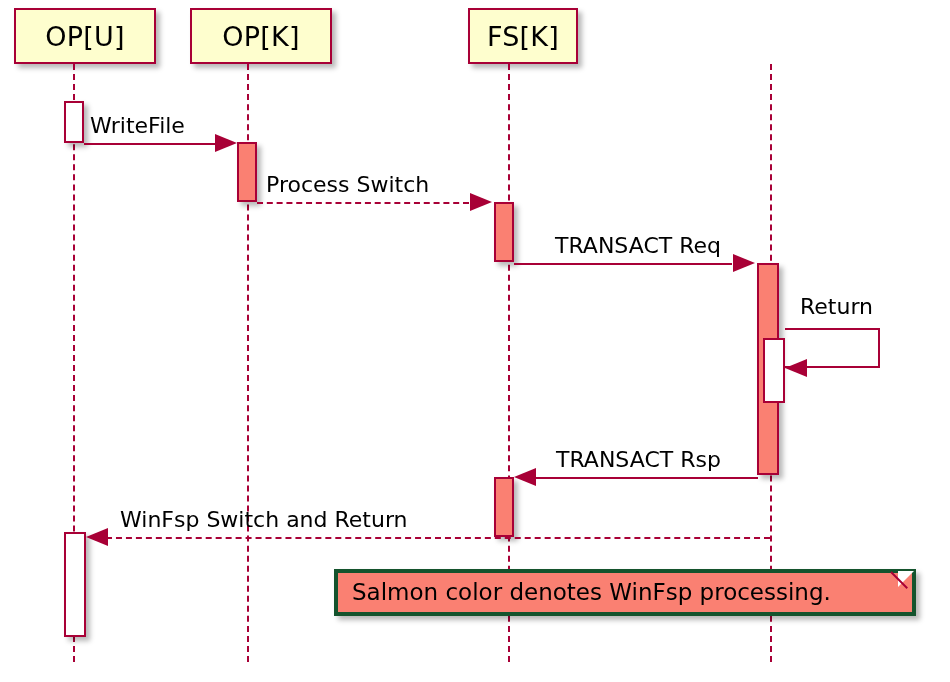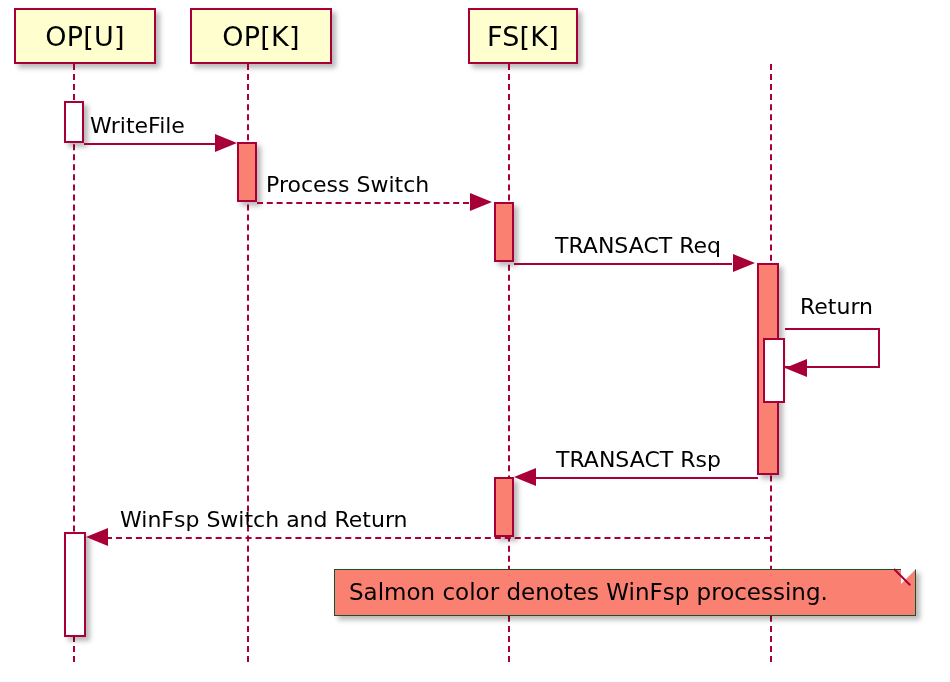--- a/index.html
+++ b/index.html
@@ -92,21 +92,21 @@
     border: 2px solid #A80036;
     border-left: none;
     background: transparent;
   }
 
   
   .note {
     position: absolute;
     box-sizing: border-box;
     background: #FA8072;
-    border: 1px solid #14532d;
+    border: 4px solid #14532d;
     box-shadow: 4px 4px 5px rgba(0,0,0,0.28);
     display: flex;
     align-items: center;
     color: #000000;
     font-size: 23px;
     line-height: 1;
     padding-left: 14px;
   }
   .note-fold {
     position: absolute;

